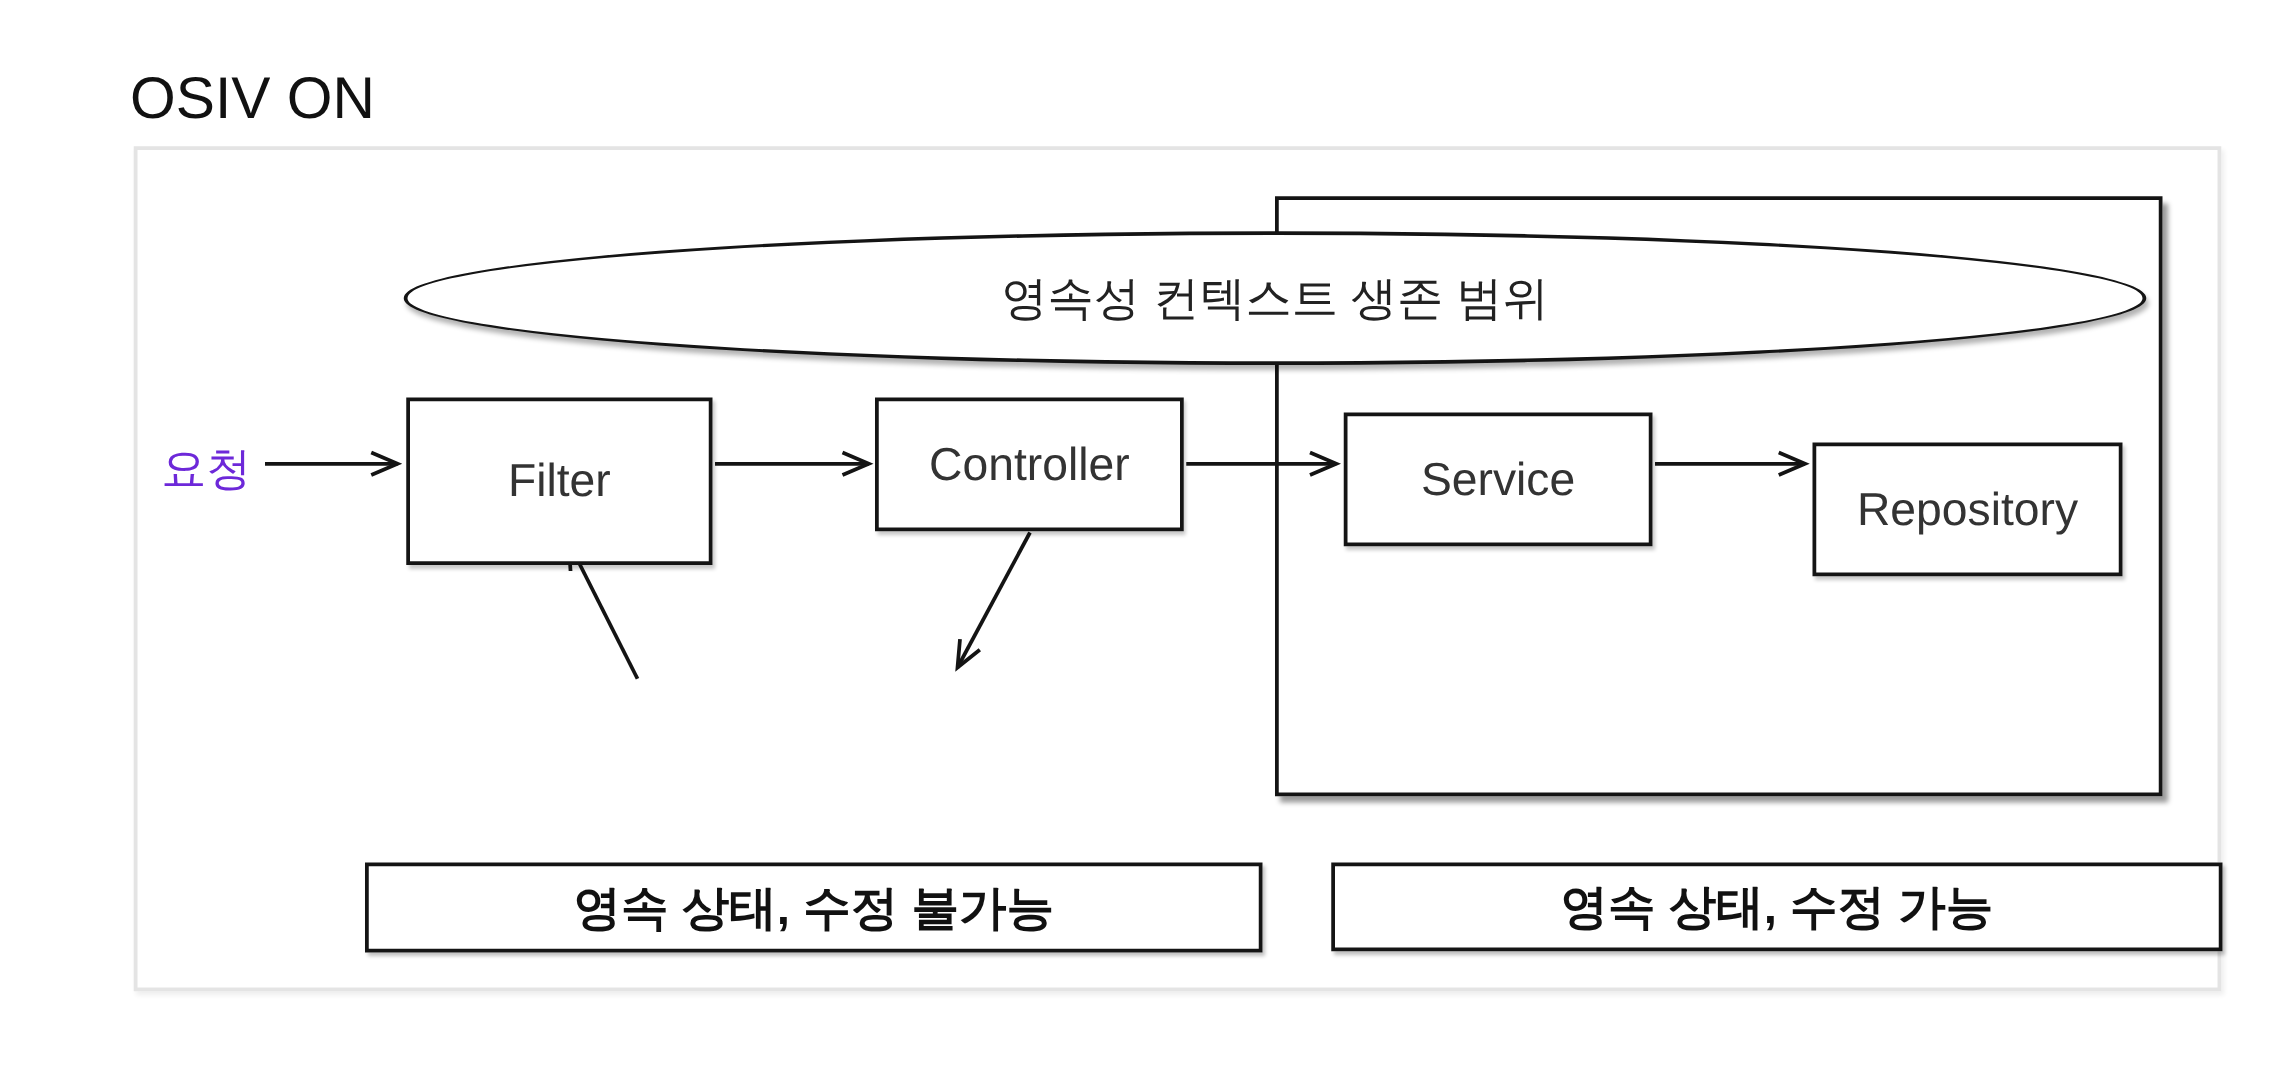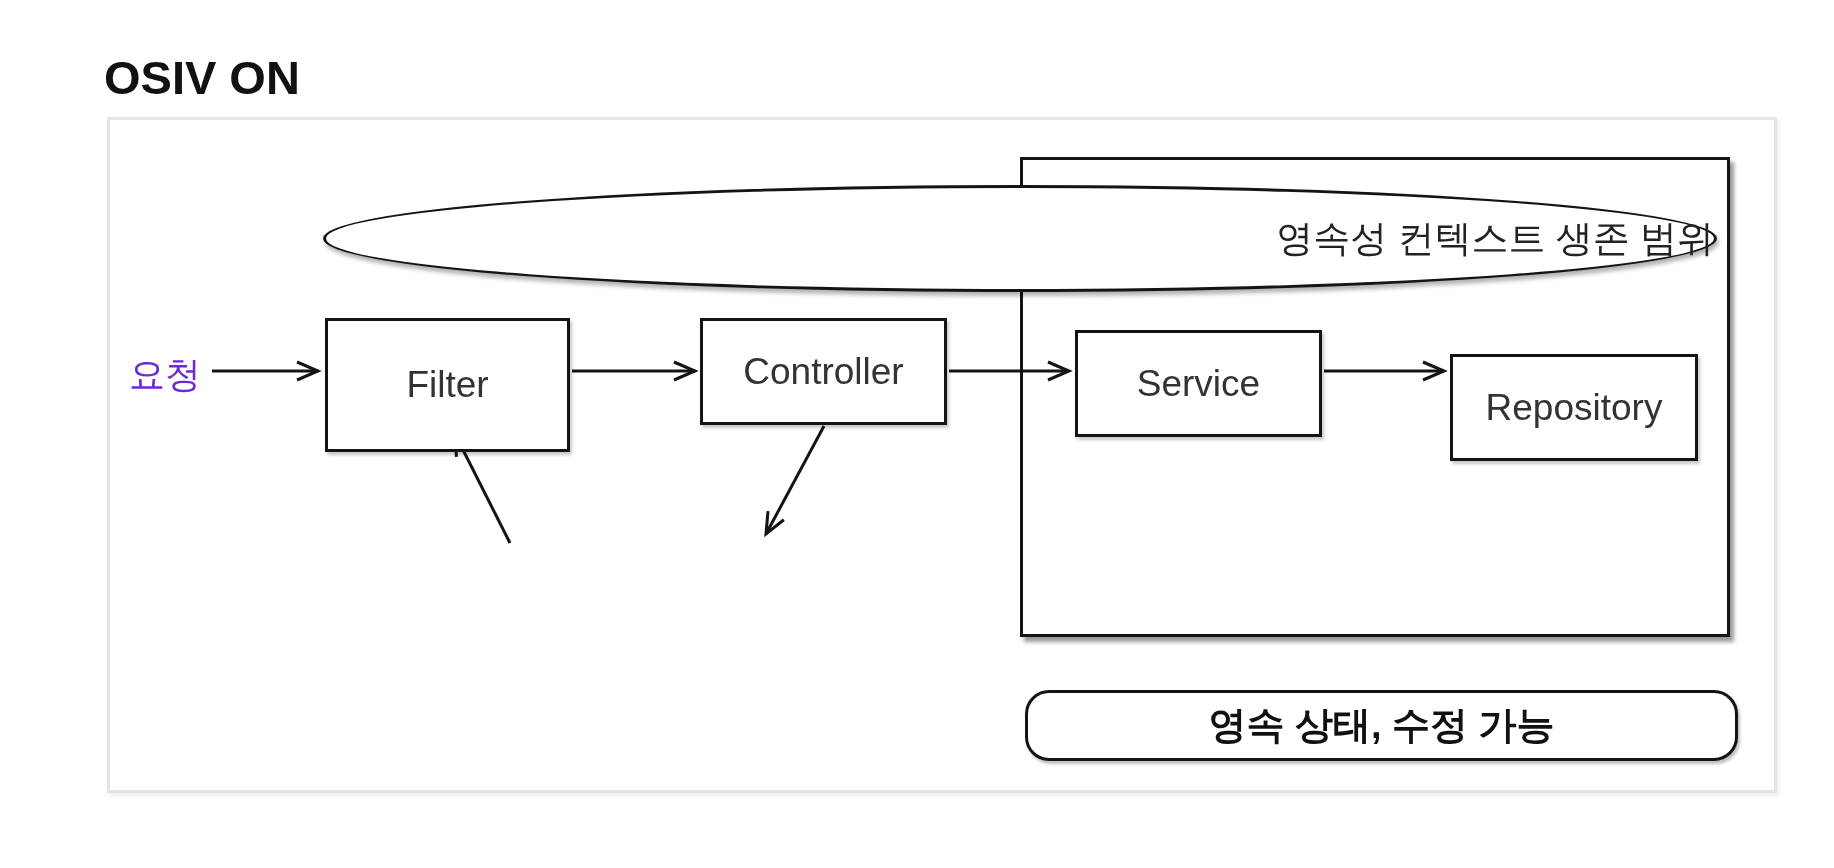--- a/index.html
+++ b/index.html
@@ -2,35 +2,35 @@
 <html><head>
 <meta charset="utf-8">
 <style>
   html,body{margin:0;padding:0;background:#ffffff;}
   .stage{
     position:relative;width:1834px;height:868px;background:#ffffff;overflow:hidden;
     font-family:"Liberation Sans","DejaVu Sans",sans-serif;color:#1a1a1a;
   }
   .abs{position:absolute;box-sizing:border-box;}
   .page-title{
-    left:104px;top:50px;font-size:47px;font-weight:700;color:#111;letter-spacing:0px;
+    left:104px;top:50px;font-size:47px;font-weight:400;color:#111;letter-spacing:0px;
   }
   .outer-panel{
     left:107px;top:117px;width:1670px;height:676px;background:#ffffff;
     border:3px solid #e4e4e4;box-shadow:2px 3px 4px rgba(0,0,0,0.07);z-index:0;
   }
   .transaction-box{
     left:1020px;top:157px;width:710px;height:480px;background:#ffffff;
     border:3px solid #141414;box-shadow:4px 5px 4px rgba(0,0,0,0.40);z-index:1;
   }
   .scope-ellipse{
     left:323px;top:185px;width:1394px;height:107px;background:#ffffff;
     border:3px solid #141414;border-radius:50%;z-index:2;
     box-shadow:2px 4px 4px rgba(0,0,0,0.30);
-    display:flex;align-items:center;justify-content:flex-end;
+    display:flex;align-items:center;justify-content:center;
   }
   .scope-ellipse .lbl{font-size:37px;color:#222;}
   .node{
     background:#ffffff;border:3px solid #141414;z-index:4;
     display:flex;flex-direction:column;align-items:center;justify-content:center;
     font-size:37px;color:#333;line-height:48px;text-align:center;
     box-shadow:2px 3px 3px rgba(0,0,0,0.22);
   }
   .node-filter{left:325px;top:318px;width:245px;height:134px;}
   .node-controller{left:700px;top:318px;width:247px;height:107px;text-align:right;}
@@ -43,21 +43,21 @@
   .transaction-label{
     left:1092px;top:524px;width:400px;text-align:center;font-size:37px;color:#222;z-index:4;
   }
   .status-box{
     background:#ffffff;border:3px solid #141414;z-index:4;
     display:flex;align-items:center;justify-content:center;
     font-size:38px;font-weight:700;color:#111;
     box-shadow:2px 3px 3px rgba(0,0,0,0.25);
   }
   .status-left{left:292px;top:690px;width:718px;height:72px;}
-  .status-right{left:1025px;top:690px;width:713px;height:71px;border-radius:24px;}
+  .status-right{left:1065px;top:690px;width:713px;height:71px;}
   .arrow-layer{left:0;top:0;width:1834px;height:868px;z-index:3;pointer-events:none;}
 </style>
 </head>
 <body>
 
 <div class="stage">
 
   <div class="abs page-title">OSIV ON</div>
 
   <div class="abs outer-panel"></div>
@@ -95,18 +95,21 @@
   <div class="abs node node-service">
     <span>Service</span>
   </div>
 
   <div class="abs node node-repository">
     <span>Repository</span>
   </div>
 
 
 
+  <div class="abs status-box status-left">
+    <span>영속 상태, 수정 불가능</span>
+  </div>
 
   <div class="abs status-box status-right">
     <span>영속 상태, 수정 가능</span>
   </div>
 
 </div>
 
 </body></html>

